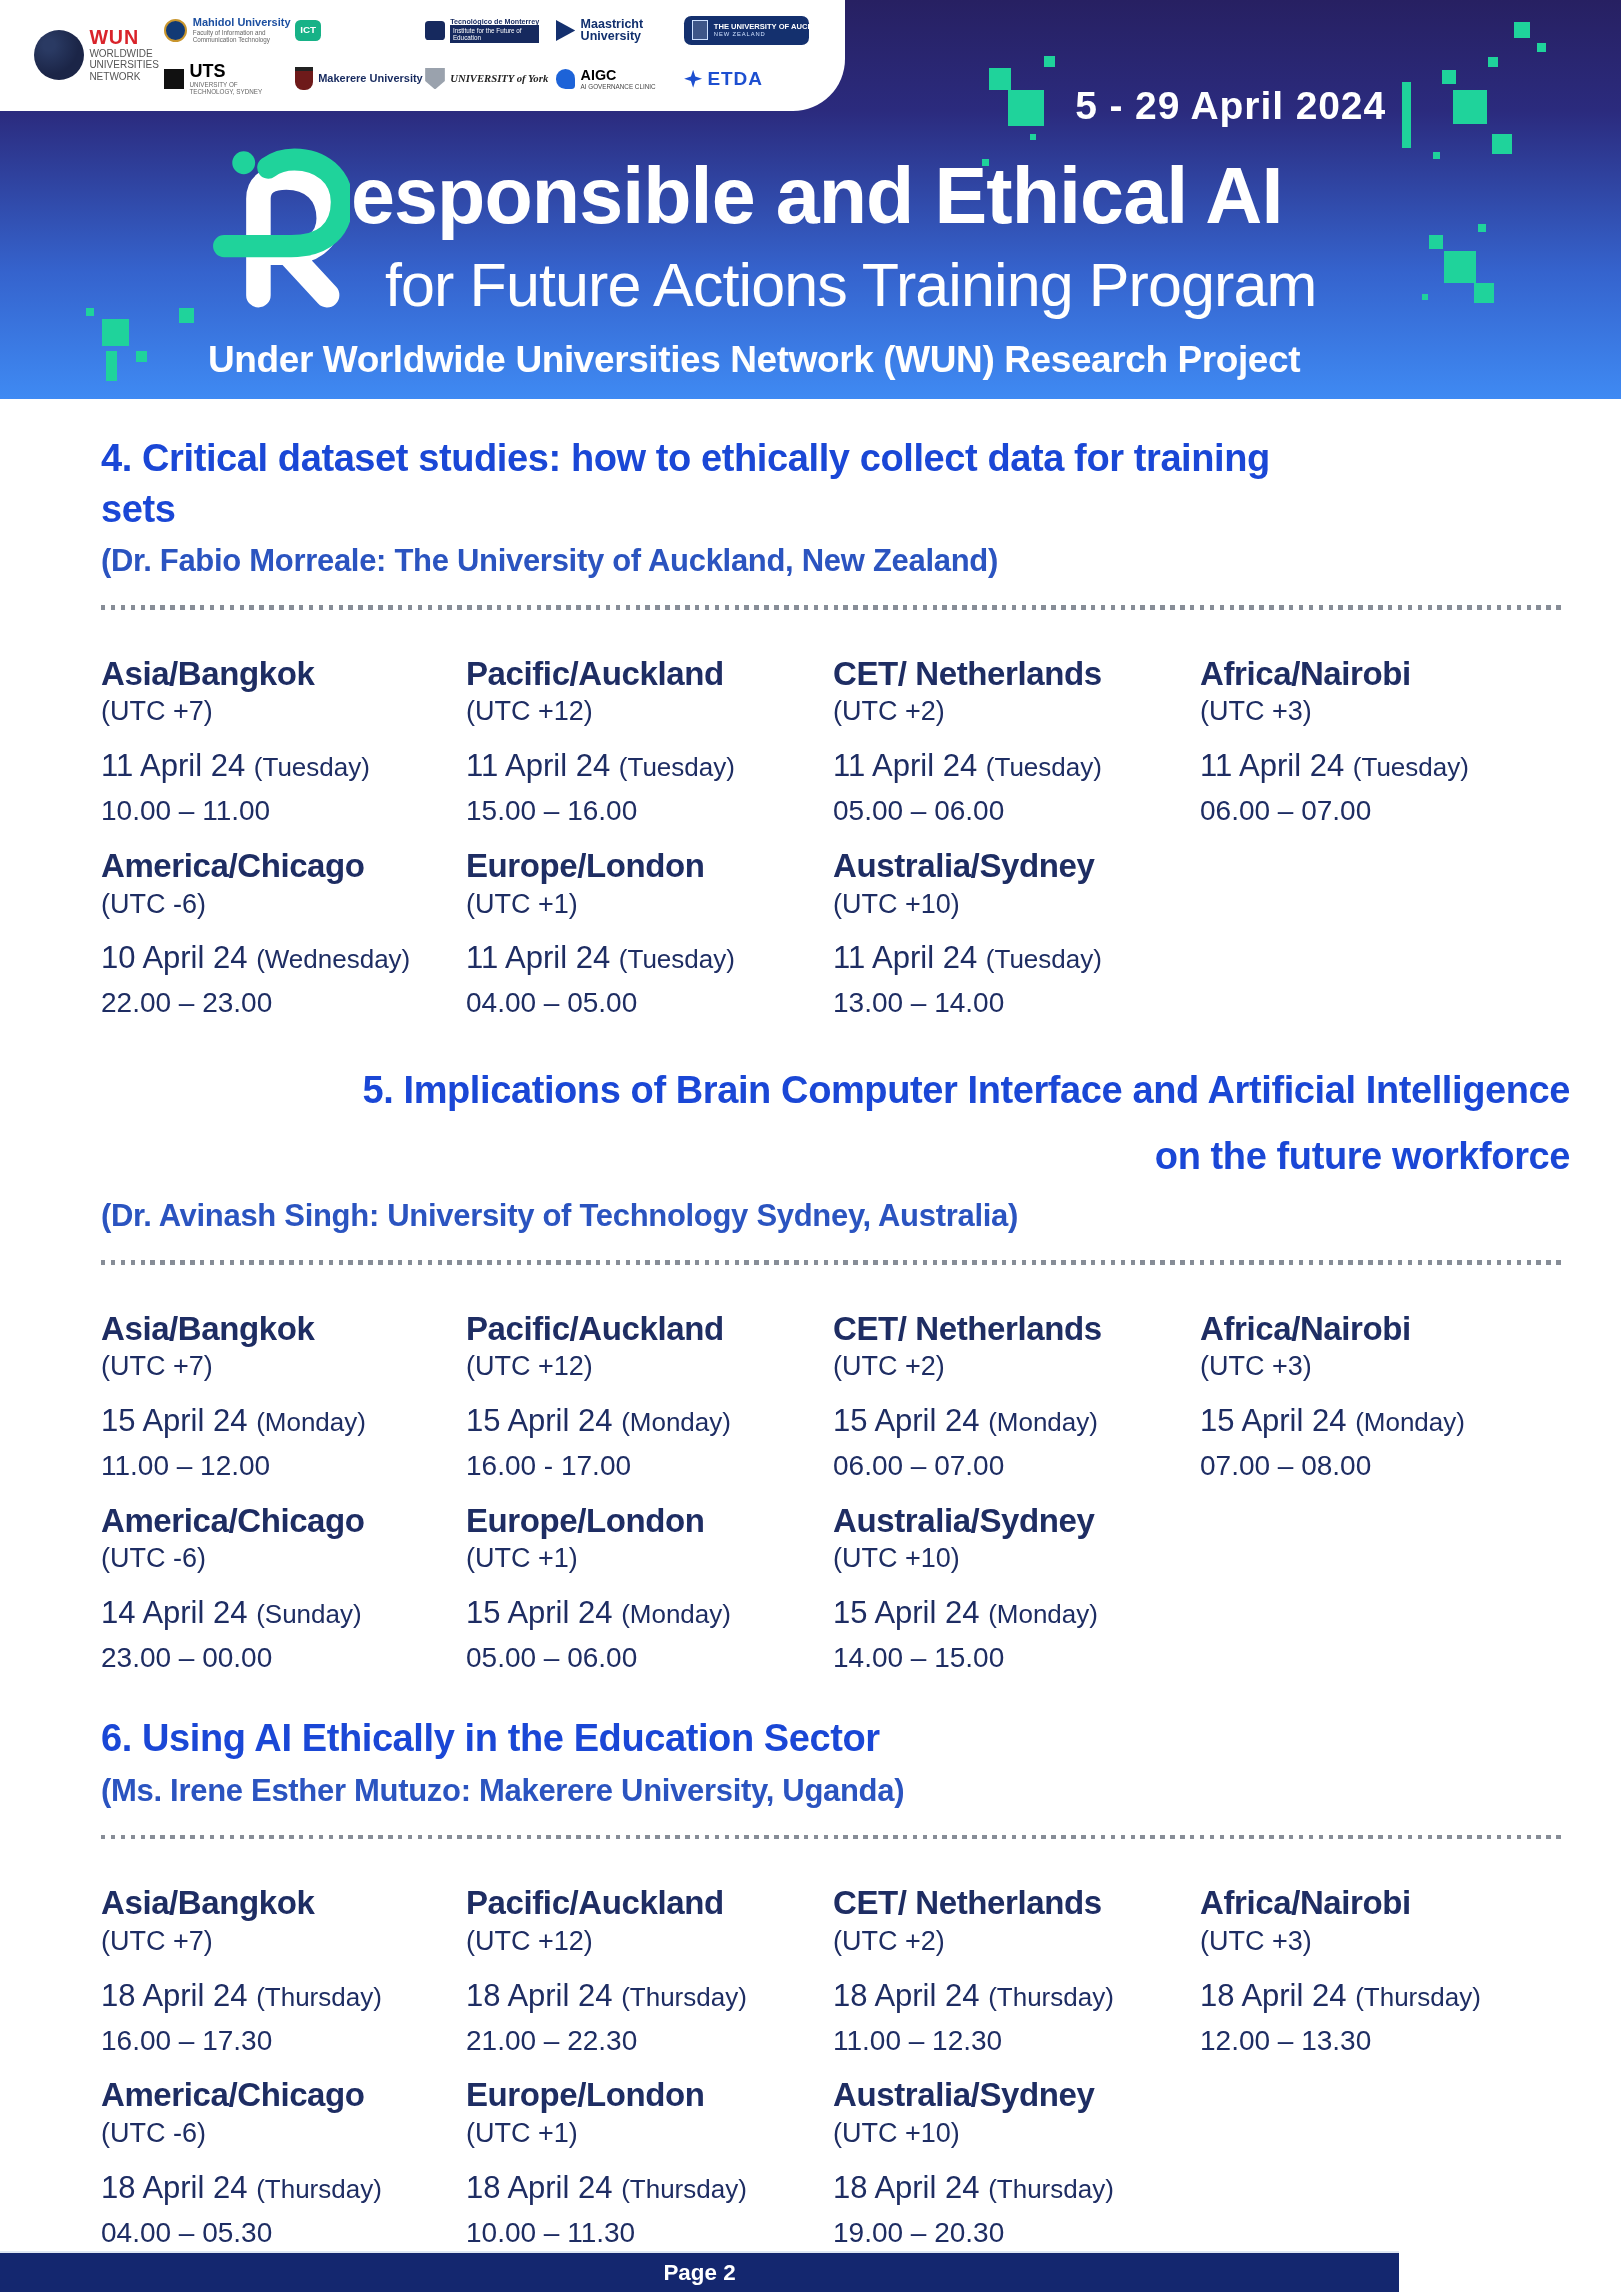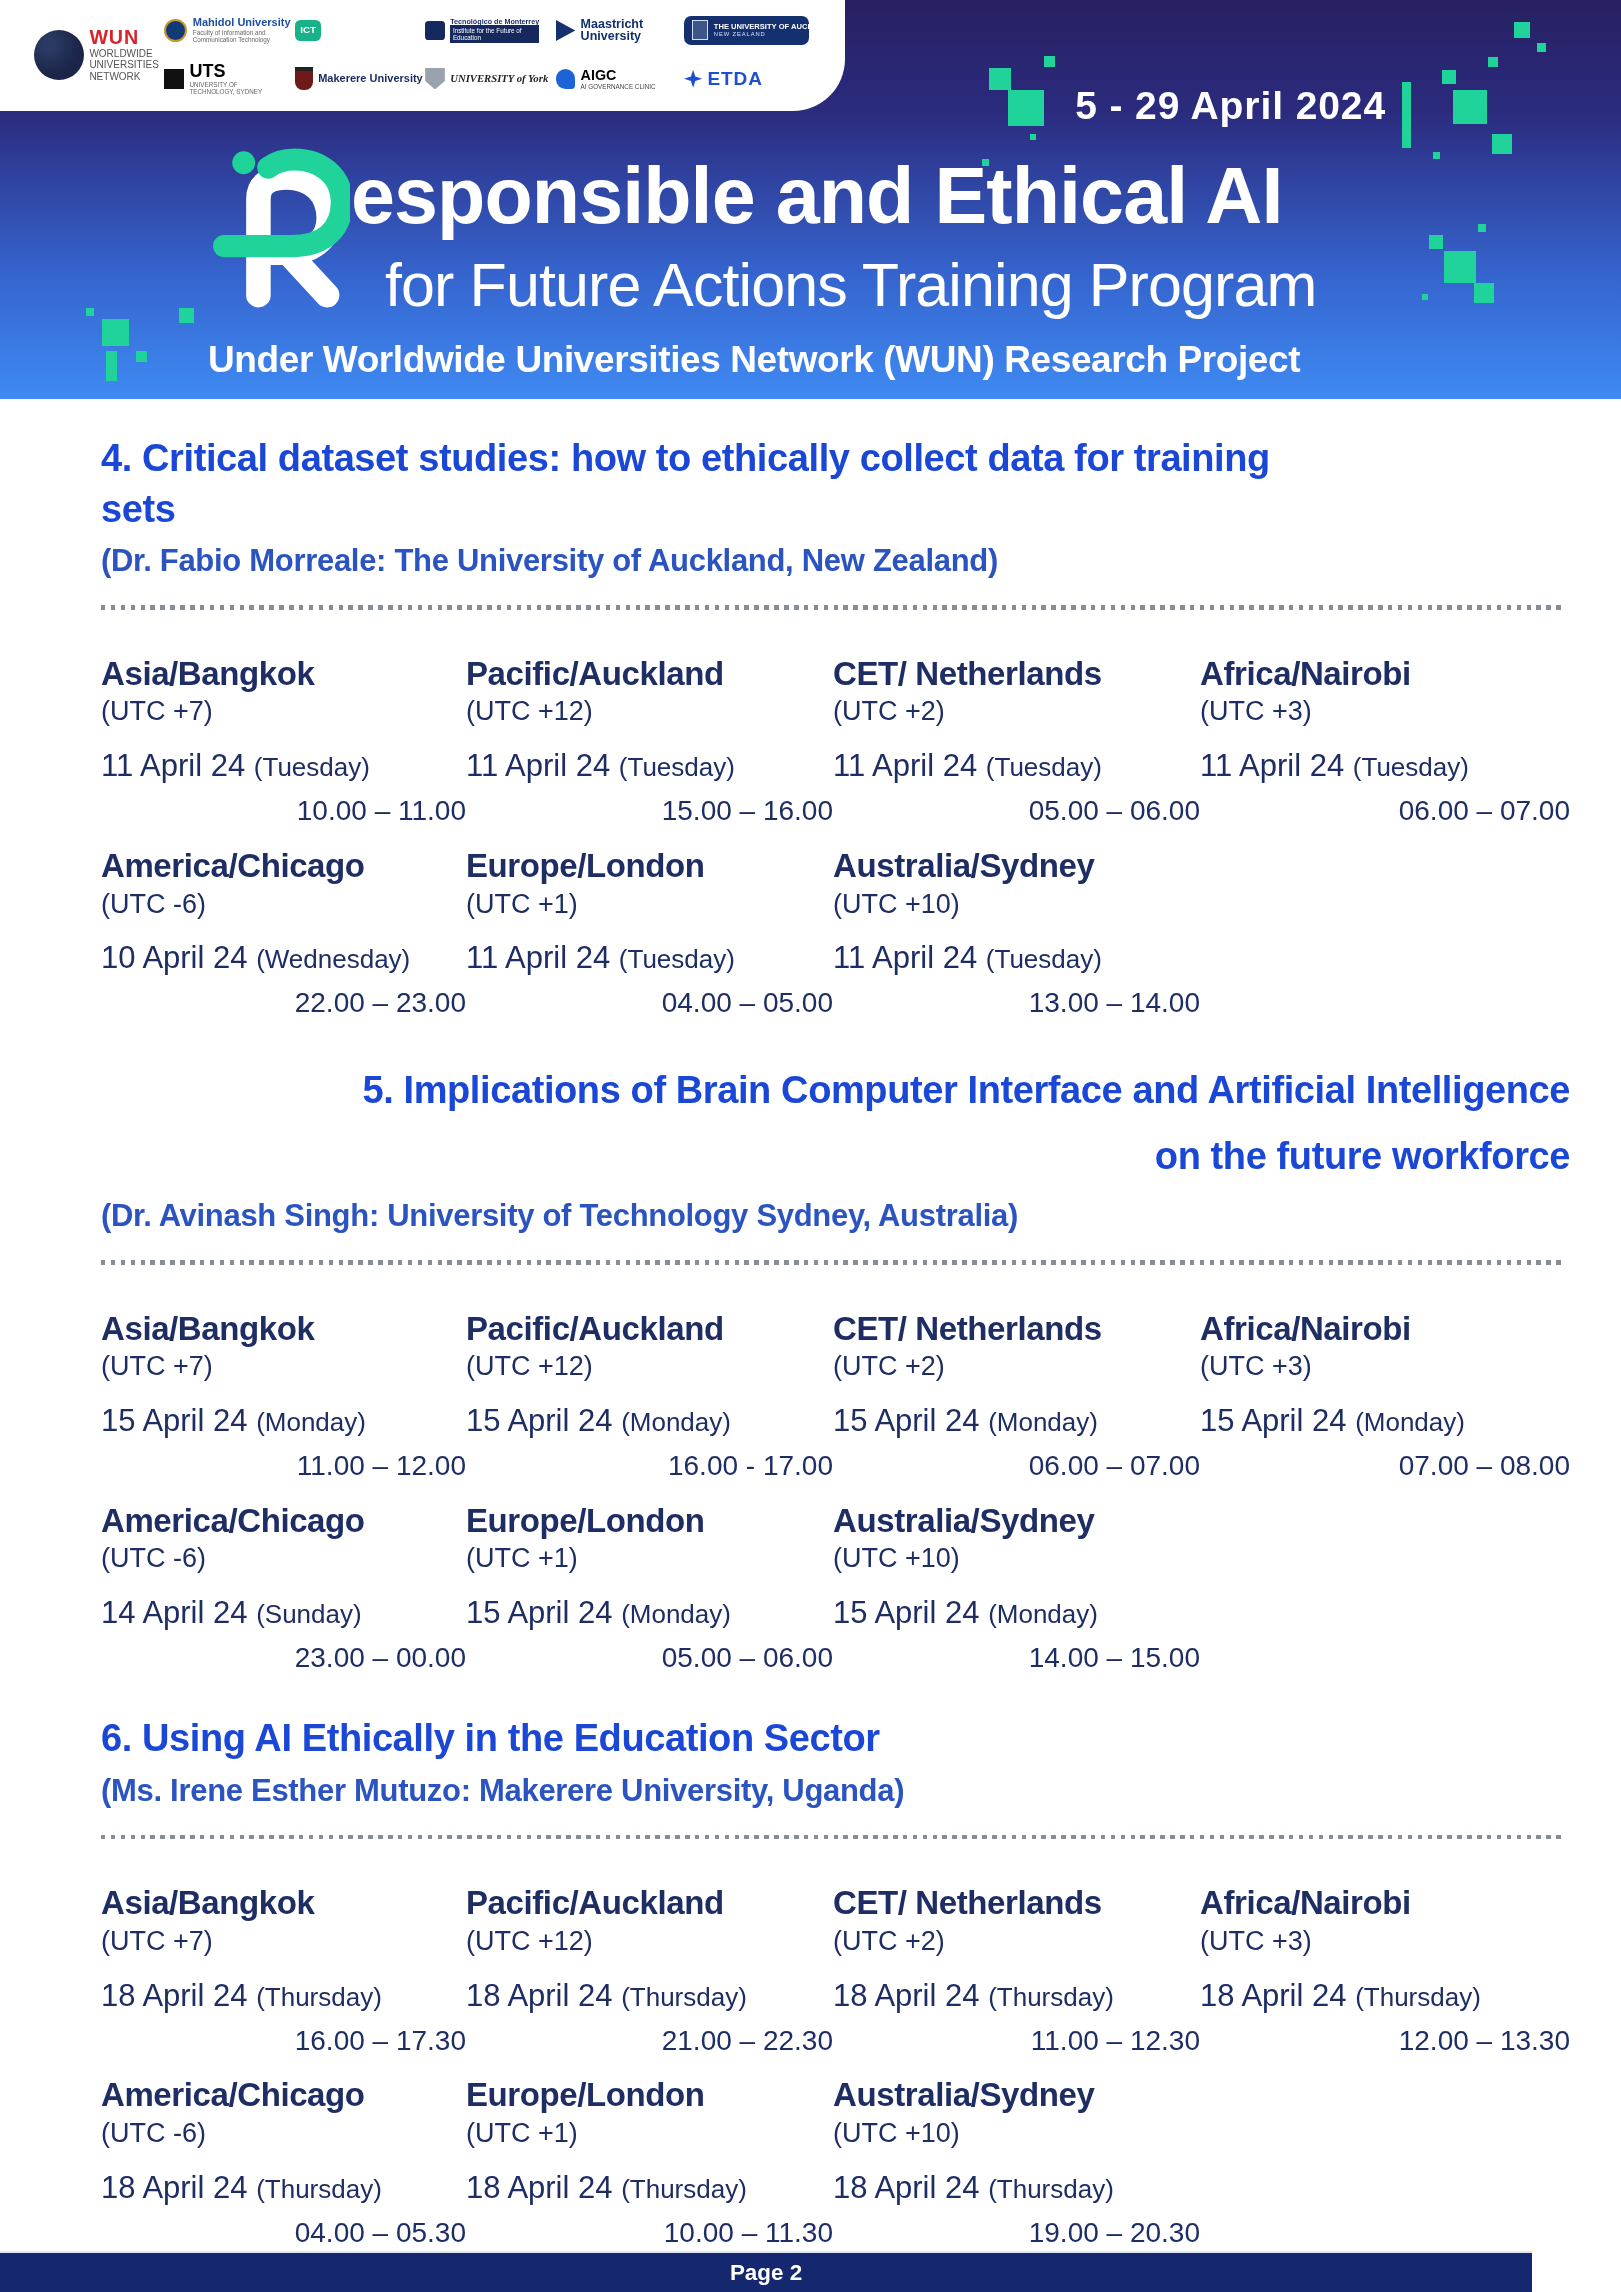--- a/index.html
+++ b/index.html
@@ -103,25 +103,25 @@
     margin-top:25px; height:4.5px; width:1464px;
     background:repeating-linear-gradient(90deg,#878d97 0 4.5px, transparent 4.5px 9.9px);
   }
   .tz-grid { display:grid; grid-template-columns:365px 367px 367px 1fr; margin-top:45px; }
   .tz-grid.row2 { margin-top:19.7px; }
   .tz-cell { color:#1e2d63; }
   .zone { font-size:33px; font-weight:700; letter-spacing:-0.4px; line-height:38px; }
   .utc  { font-size:27px; font-weight:400; margin-top:2.7px; line-height:32px; }
   .dateline { margin-top:19.7px; font-size:31px; font-weight:400; line-height:38px; white-space:nowrap; }
   .dateline .day { font-size:26px; }
-  .timeline { margin-top:9px; font-size:28px; font-weight:400; line-height:32px;text-align:right; }
+  .timeline { margin-top:9px; font-size:28px; font-weight:400; line-height:32px; }
 
   
   .footer {
-    position:absolute; left:0; bottom:0; width:1532px; height:40px;
+    position:absolute; left:0; bottom:0; width:1399px; height:40px;
     background:#14276f; border-top:2.7px solid #dfe6f2; box-sizing:content-box;
     display:flex; align-items:center; justify-content:center;
   }
   .footer span { color:#ffffff; font-size:22.4px; font-weight:700; }
 </style>
 </head>
 <body>
 
 <div class="page">
 

